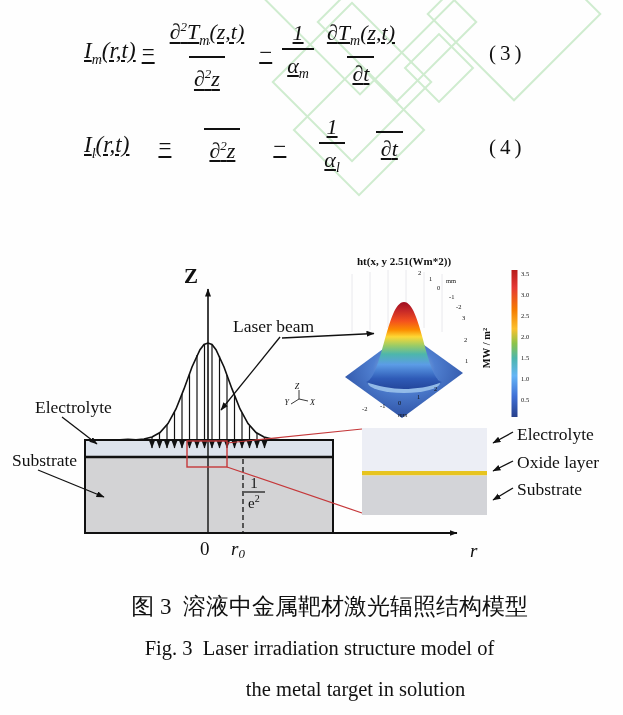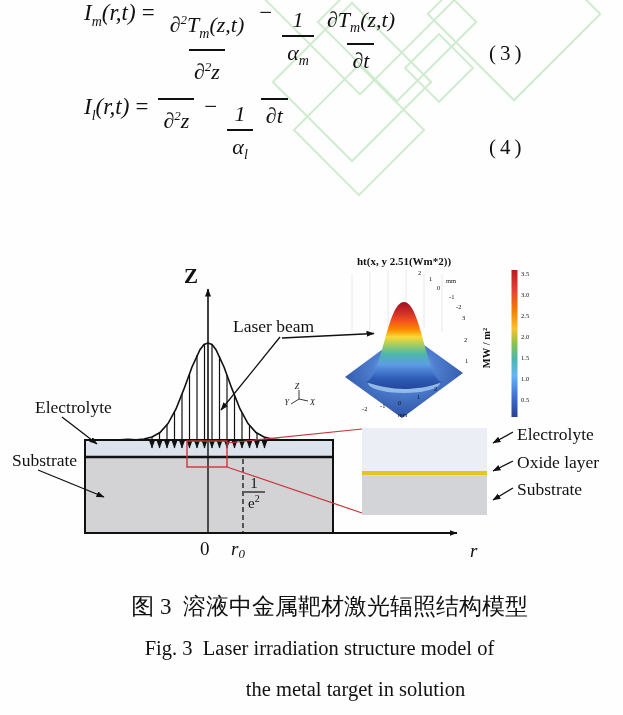--- a/index.html
+++ b/index.html
@@ -5,21 +5,21 @@
   html,body{margin:0;padding:0;}
   body{
     width:623px;height:715px;position:relative;overflow:hidden;
     background:#fefefe;color:#111;
     font-family:"Liberation Serif","DejaVu Serif",serif;
   }
   
   .watermark{position:absolute;left:0;top:0;width:623px;height:268px;overflow:hidden;z-index:0;}
   .wm{position:absolute;border:2px solid #cfeccf;transform:rotate(45deg);background:transparent;}
   
-  .eq-row{position:absolute;left:84px;display:flex;align-items:flex-start;z-index:2;}
+  .eq-row{position:absolute;left:84px;display:flex;align-items:center;z-index:2;text-decoration:underline;}
   .eq-base{font-size:23px;font-style:italic;}
   .eq-up{font-style:normal;}
   .vsub{font-size:14px;font-style:italic;}
   .vsup{font-size:13px;font-style:italic;}
   .frac{display:inline-flex;flex-direction:column;align-items:center;margin:4px 4px;}
   .frac .num,.frac .den{font-size:22px;font-style:italic;line-height:31px;padding:0 5px;white-space:nowrap;}
   .frac .den{border-top:2px solid #111;}
   .minus{font-size:23px;margin:0 6px;font-style:normal;}
   .eq-num{position:absolute;left:489px;font-size:21px;letter-spacing:4px;z-index:2;}
   
@@ -55,21 +55,21 @@
     <span class="num eq-up">1</span>
     <span class="den"><span>α</span><sub class="vsub">m</sub></span>
   </span>
   <span class="frac">
     <span class="num"><span>∂</span><span>T</span><sub class="vsub">m</sub><span>(z,t)</span></span>
     <span class="den"><span>∂</span><span>t</span></span>
   </span>
 </div>
 <div class="eq-num" style="top:41px;">(3)</div>
 
-<div class="eq-row" style="top:94px;height:106px;">
+<div class="eq-row" style="top:94px;height:106px;gap:23px;">
   <span class="eq-base"><span>I</span><sub class="vsub">l</sub><span>(r,t)</span></span>
   <span class="eq-base eq-up" style="margin:0 6px;">=</span>
   <span class="frac">
     <span class="den"><span>∂</span><sup class="vsup">2</sup><span>z</span></span>
   </span>
   <span class="minus">−</span>
   <span class="frac">
     <span class="num eq-up">1</span>
     <span class="den"><span>α</span><sub class="vsub">l</sub></span>
   </span>

